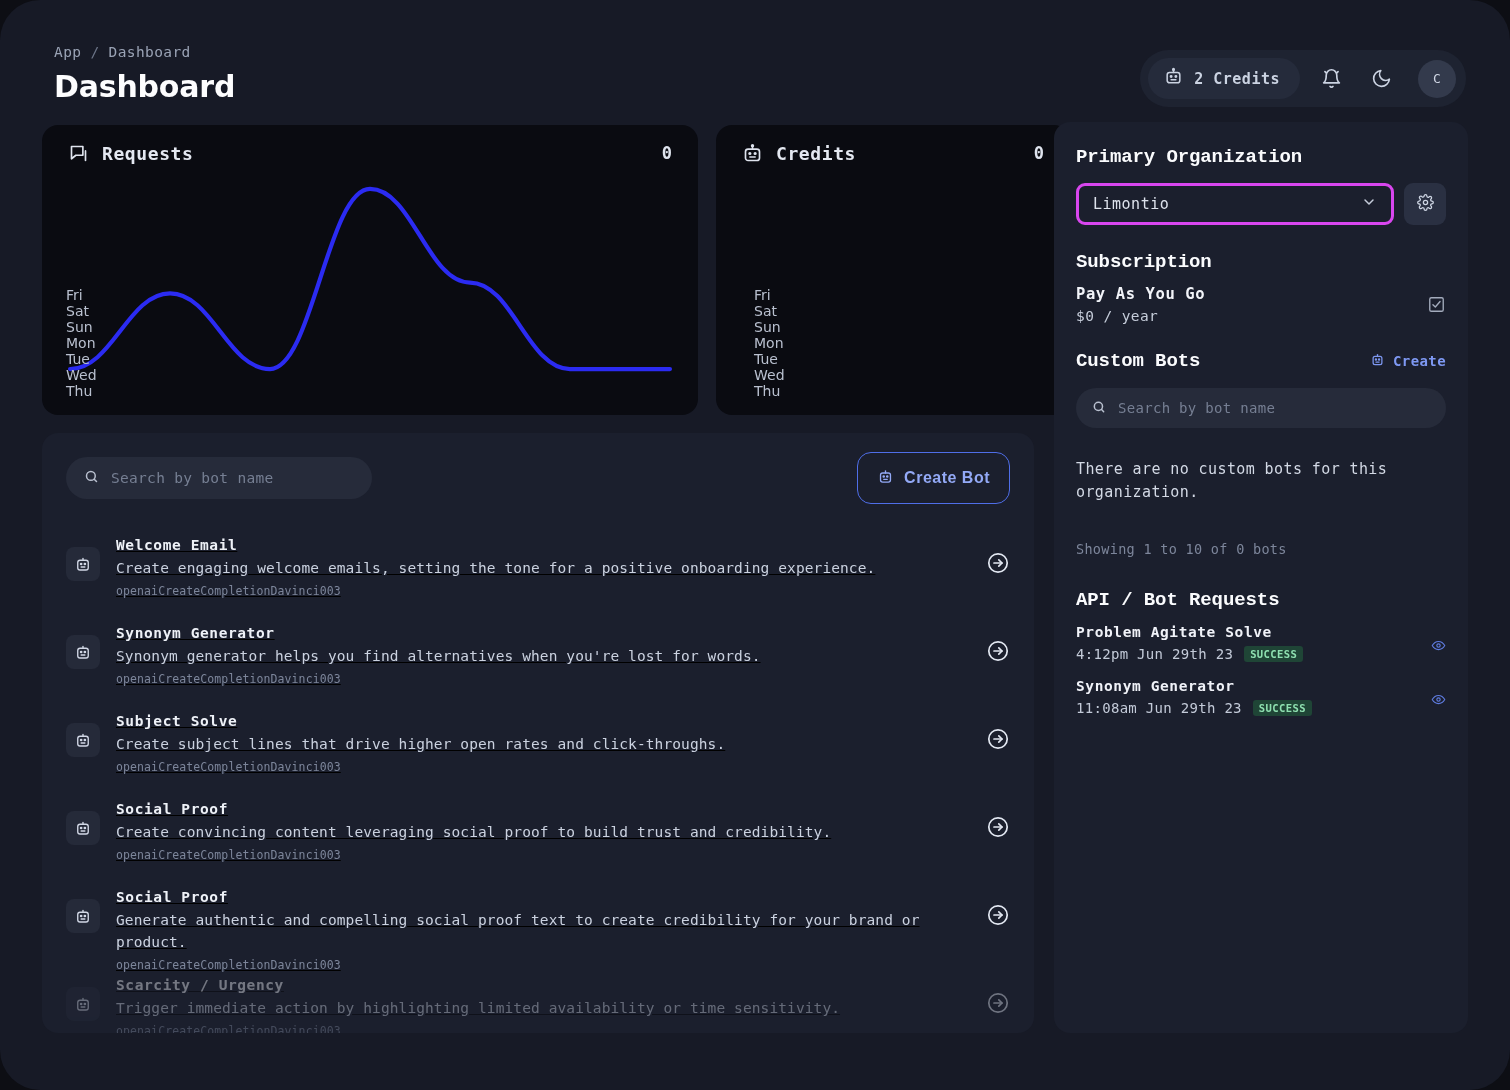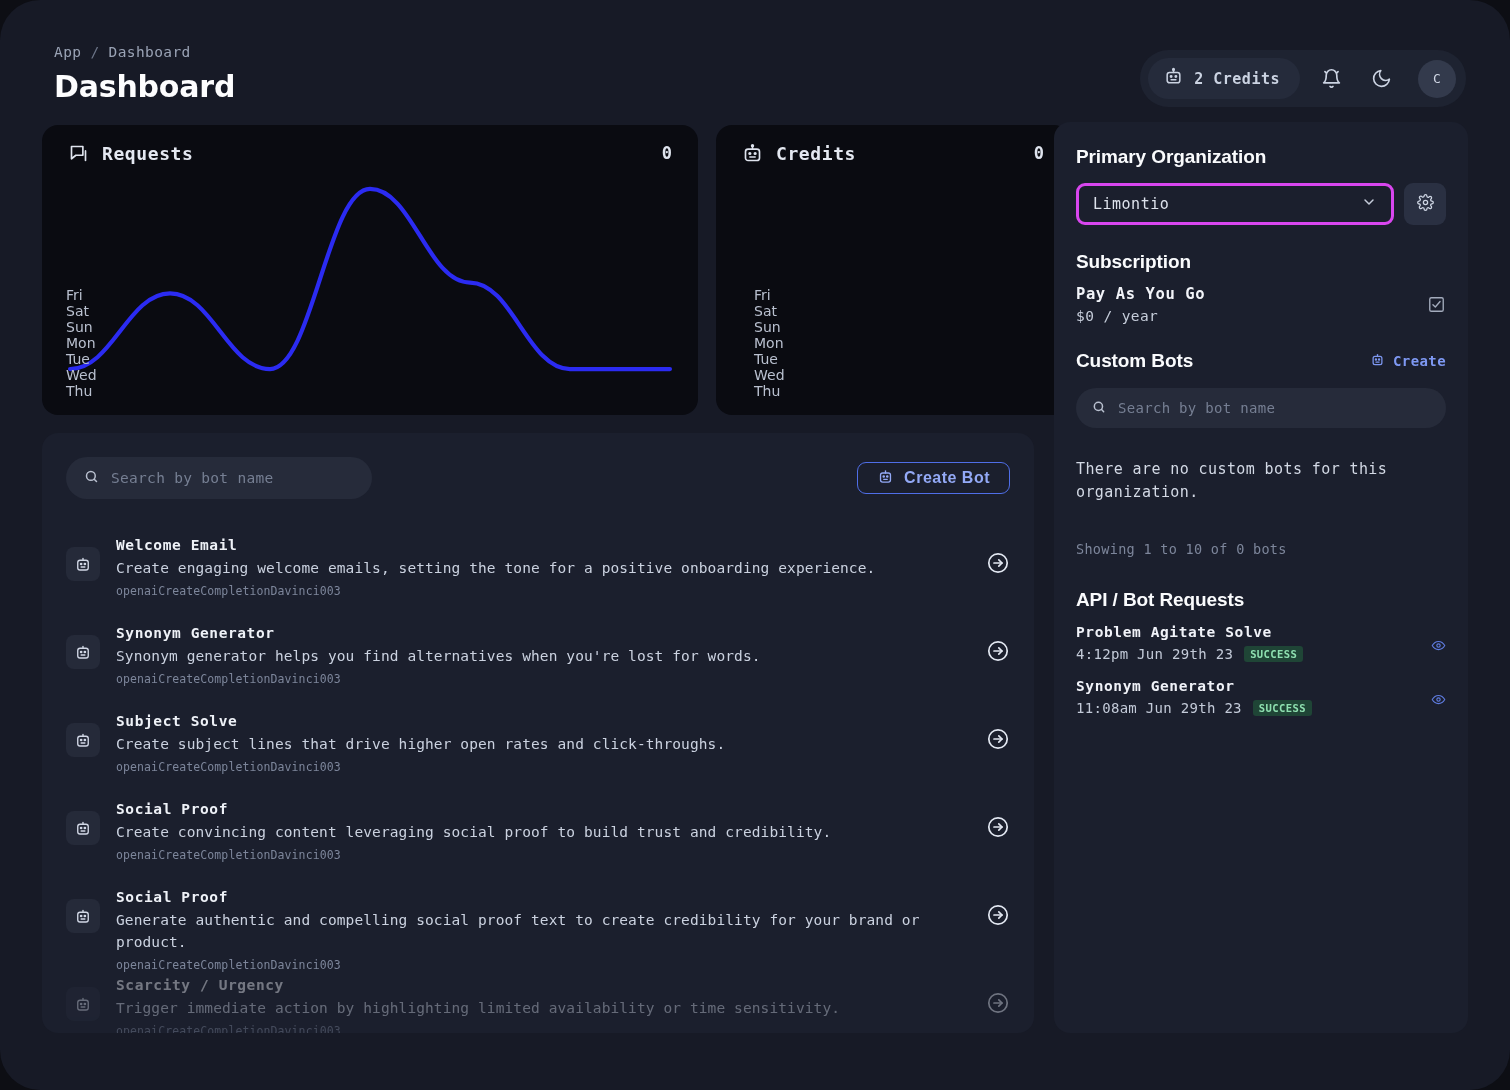--- a/index.html
+++ b/index.html
@@ -93,29 +93,29 @@
   .search-box {
     display: flex; align-items: center; gap: 12px;
     width: 306px; height: 42px; border-radius: 21px;
     background: #262B3A; padding: 0 18px;
   }
   .search-box .ph {
     font-size: 14.5px; color: #767f93; letter-spacing: .3px;
   }
   .create-bot-btn {
     margin-left: auto; display: flex; align-items: center; gap: 10px;
-    height: 32px; padding: 3px 19px; border-radius: 9px;
+    height: 52px; padding: 3px 19px; border-radius: 14px;
     border: 1px solid #4F6EE8; color: #93a9f6;
     font-size: 16px; font-weight: 700; letter-spacing: .5px;
     background: transparent;
   }
   .bot-list { position: absolute; left: 0; right: 0; top: 88px; bottom: 0; }
   .bot-row {
     position: relative; display: flex; align-items: flex-start;
-    padding: 14px 24px 14px 24px; height: 88px;
+    padding: 14px 24px 14px 24px; height: 88px; text-decoration: underline;
   }
   .bot-icon {
     flex: 0 0 auto; width: 34px; height: 34px; border-radius: 8px;
     background: #252A39; display: flex; align-items: center; justify-content: center;
     margin-top: 12px; color: #d2d8e6;
   }
   .bot-text { margin-left: 16px; flex: 1 1 auto; min-width: 0; }
   .bot-name {
     font-size: 14.5px; font-weight: 700; color: #eef1f7; letter-spacing: .6px;
     line-height: 1.45;
@@ -129,21 +129,21 @@
   }
   .bot-go { flex: 0 0 auto; margin-top: 16px; color: #e3e8f2; }
   .bot-row.faded { opacity: .42; }
 
   
   #side-panel {
     position: absolute; left: 1054px; top: 122px; width: 414px; height: 911px;
     background: #1B1F2D; border-radius: 16px; padding: 24px 22px;
   }
   .side-h {
-    font-family: Liberation Sans, sans-serif;
+    font-family: Liberation Mono, monospace;
     font-size: 19px; font-weight: 700; color: #fafbfd; letter-spacing: -.1px;
   }
   .org-row { display: flex; gap: 10px; margin-top: 15px; }
   .org-select {
     flex: 1 1 auto; height: 42px; border-radius: 9px;
     border: 3px solid #d946ef; background: transparent;
     display: flex; align-items: center; padding: 0 14px;
     color: #dde2ec; font-size: 15px; letter-spacing: .5px;
   }
   .org-select .chev { margin-left: auto; color: #c5ccda; }

